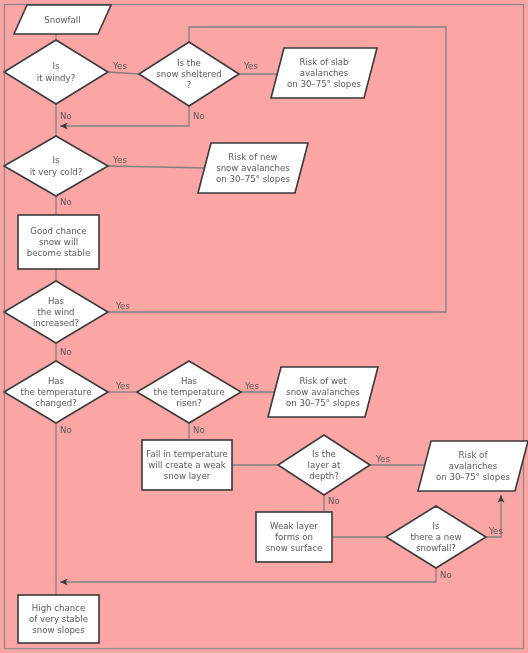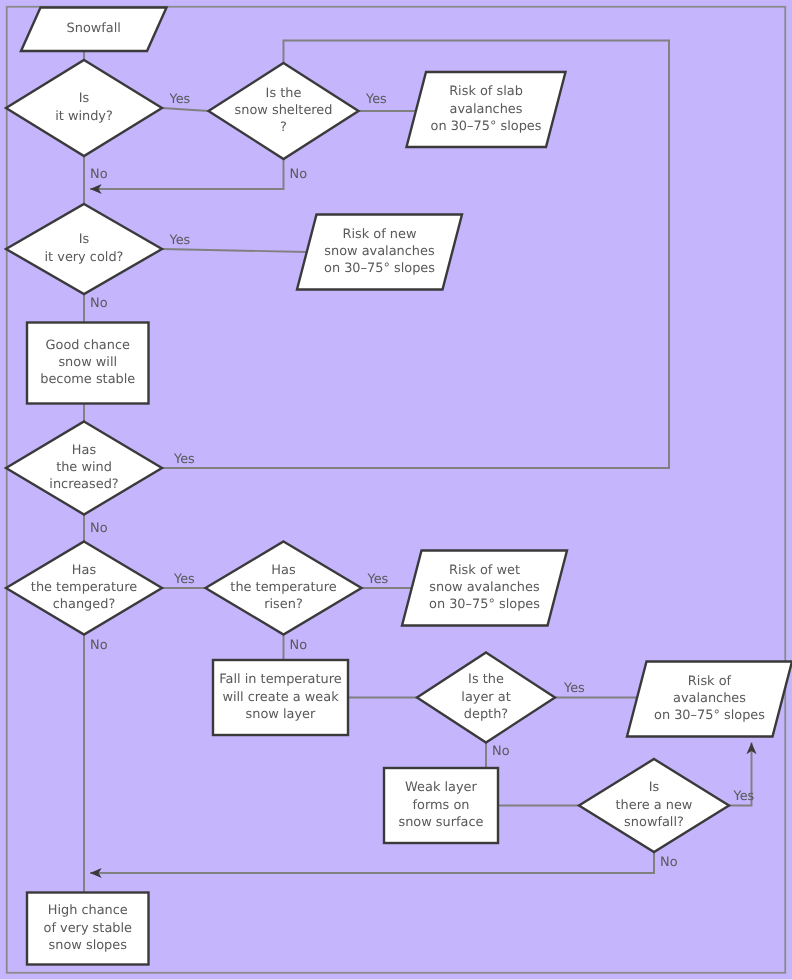--- a/index.html
+++ b/index.html
@@ -1,20 +1,20 @@
 <!DOCTYPE html>
 <html><head>
 <meta charset="utf-8">
 <style>
   html,body{margin:0;padding:0;background:#ffffff;}
   body{
     font-family:"DejaVu Sans", sans-serif;
     width:528px;height:653px;overflow:hidden;
   }
-  #stage{position:relative;width:528px;height:653px;background:#c4b5fd;}
+  #stage{position:relative;width:528px;height:653px;background:#fca5a5;}
   svg#chart{position:absolute;left:0;top:0;width:528px;height:653px;display:block;}
   .frame{fill:none;stroke:#8a8a8a;stroke-width:1.2;}
   .node-shape{fill:#ffffff;stroke:#3a3a3a;stroke-width:1.6;}
   .conn{fill:none;stroke:#808080;stroke-width:1.3;}
   .nodetext{
     fill:#595959;font-family:"DejaVu Sans",sans-serif;
     font-size:8.6px;text-anchor:middle;dominant-baseline:middle;
   }
   .edgelabel{
     fill:#595959;font-family:"DejaVu Sans",sans-serif;

